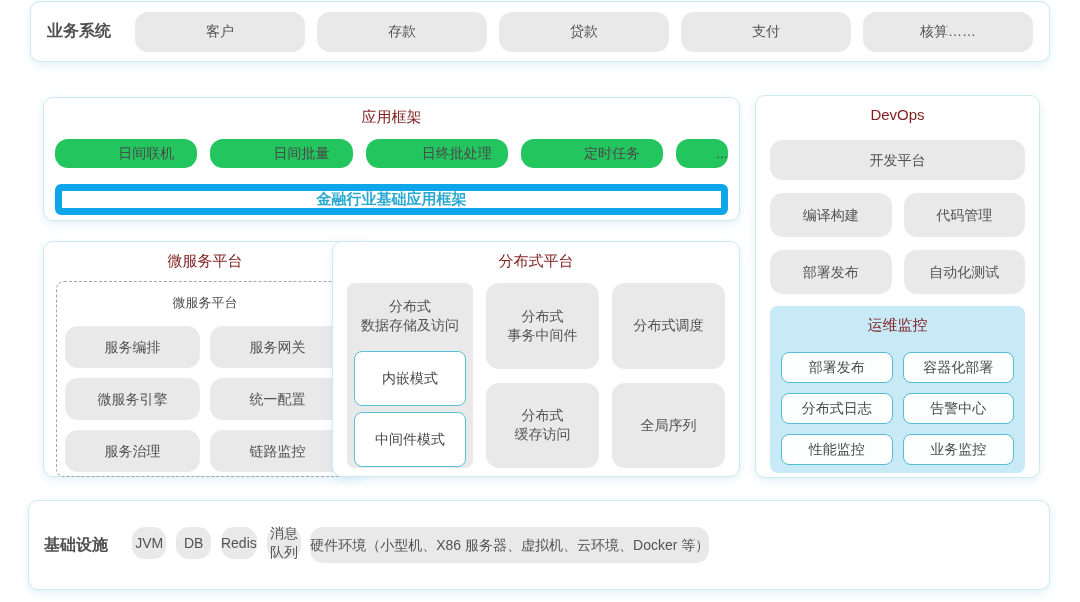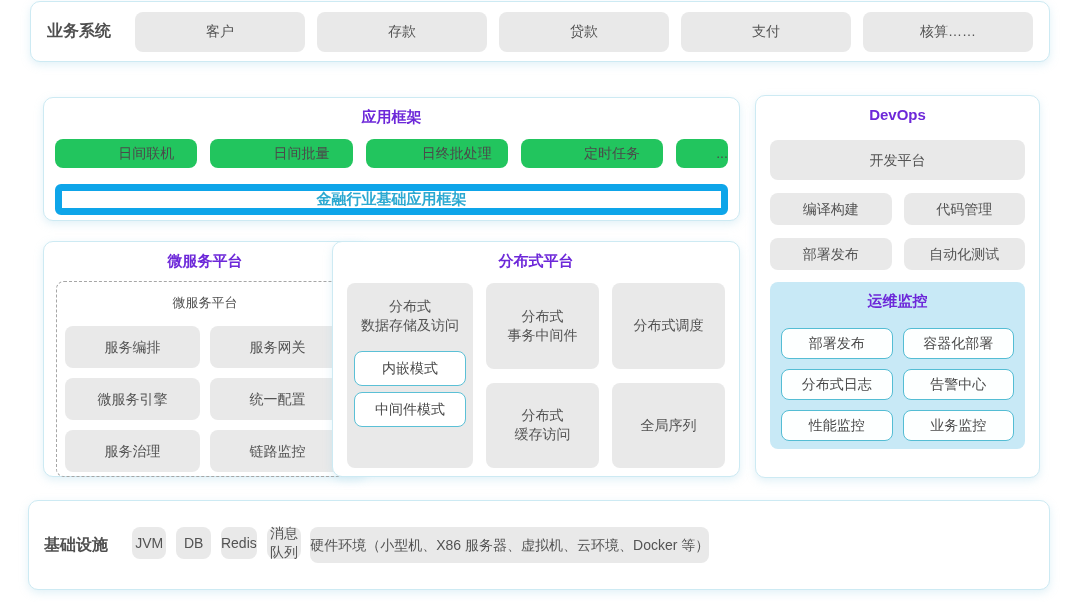--- a/index.html
+++ b/index.html
@@ -12,25 +12,25 @@
   .page { position:relative; width:1080px; height:602px; background:#fff; overflow:hidden; }
 
   .panel {
     position:absolute; background:#ffffff;
     border:1px solid #cdeaf3; border-radius:10px;
     box-shadow:0 3px 8px rgba(170,214,233,0.35);
   }
 
   .side-label { font-size:16px; font-weight:600; color:#4f4f4f; white-space:nowrap; }
 
-  .title { font-size:15px; font-weight:700; color:#6d28d9; text-align:center; }
+  .title { font-size:15px; font-weight:400; color:#7f1d1d; text-align:center; }
 
   .chip {
     display:flex; flex-direction:column; align-items:center; justify-content:center;
-    background:#e9e9e9; border-radius:8px;
+    background:#e9e9e9; border-radius:13px;
     font-size:14px; color:#535353; line-height:19px; text-align:center;
   }
   .chip.blue { background:#22c55e; color:#4a4a4a;padding-left:40px; }
 
   
   #business { left:30px; top:1px; width:1020px; height:61px;
     display:flex; align-items:center; padding:0 16px; }
   #business .side-label { margin-right:24px; }
   #business .hrow { flex:1; display:flex; gap:12px; }
   #business .chip { flex:1; height:40px; }
@@ -59,35 +59,35 @@
   .grid2 { display:grid; grid-template-columns:1fr 1fr; gap:10px; }
   .grid2 .chip { height:42px; }
 
   
   #distributed { left:332px; top:241px; width:408px; height:236px; padding-top:10px; }
   #distributed .title { margin-bottom:12px; }
   #distributed .cols { display:flex; gap:13px; margin:0 14px; }
   .tall { flex:0 0 126px; height:185px; background:#e9e9e9; border-radius:8px; padding:14px 7px 0; }
   .tall .head { font-size:14px; color:#535353; line-height:19px; text-align:center; }
   .mode {
-    margin-top:6px; height:35px;
+    margin-top:6px; height:55px;
     background:#fff; border:1px solid #5bc0d6; border-radius:8px;
     display:flex; align-items:center; justify-content:center;
     font-size:14px; color:#4a4a4a;
   }
   .mode.first { margin-top:16px; }
   .vcol { flex:1; display:flex; flex-direction:column; gap:14px; height:185px; }
   .vcol .chip { flex:1; }
 
   
   #devops { left:755px; top:95px; width:285px; height:383px; padding-top:10px; }
   #devops .title { margin-bottom:17px; }
   #devops .dev-platform { margin:0 14px; height:40px; }
   #devops .dev-grid { display:grid; grid-template-columns:1fr 1fr; gap:13px 12px; margin:13px 14px 0; }
-  #devops .dev-grid .chip { height:32px; }
+  #devops .dev-grid .chip { height:44px; }
   .ops-panel { margin:12px 14px 0; height:167px; background:#c8e9f6; border-radius:8px; padding:8px 11px 0; }
   .ops-panel .title { margin:2px 0 10px; }
   .ops-grid { display:grid; grid-template-columns:1fr 1fr; gap:10px; }
   .pill {
     height:31px; background:#fdffff; border:1px solid #54bdd4; border-radius:8px;
     display:flex; align-items:center; justify-content:center;
     font-size:14px; color:#4a4a4a;
   }
 
   

